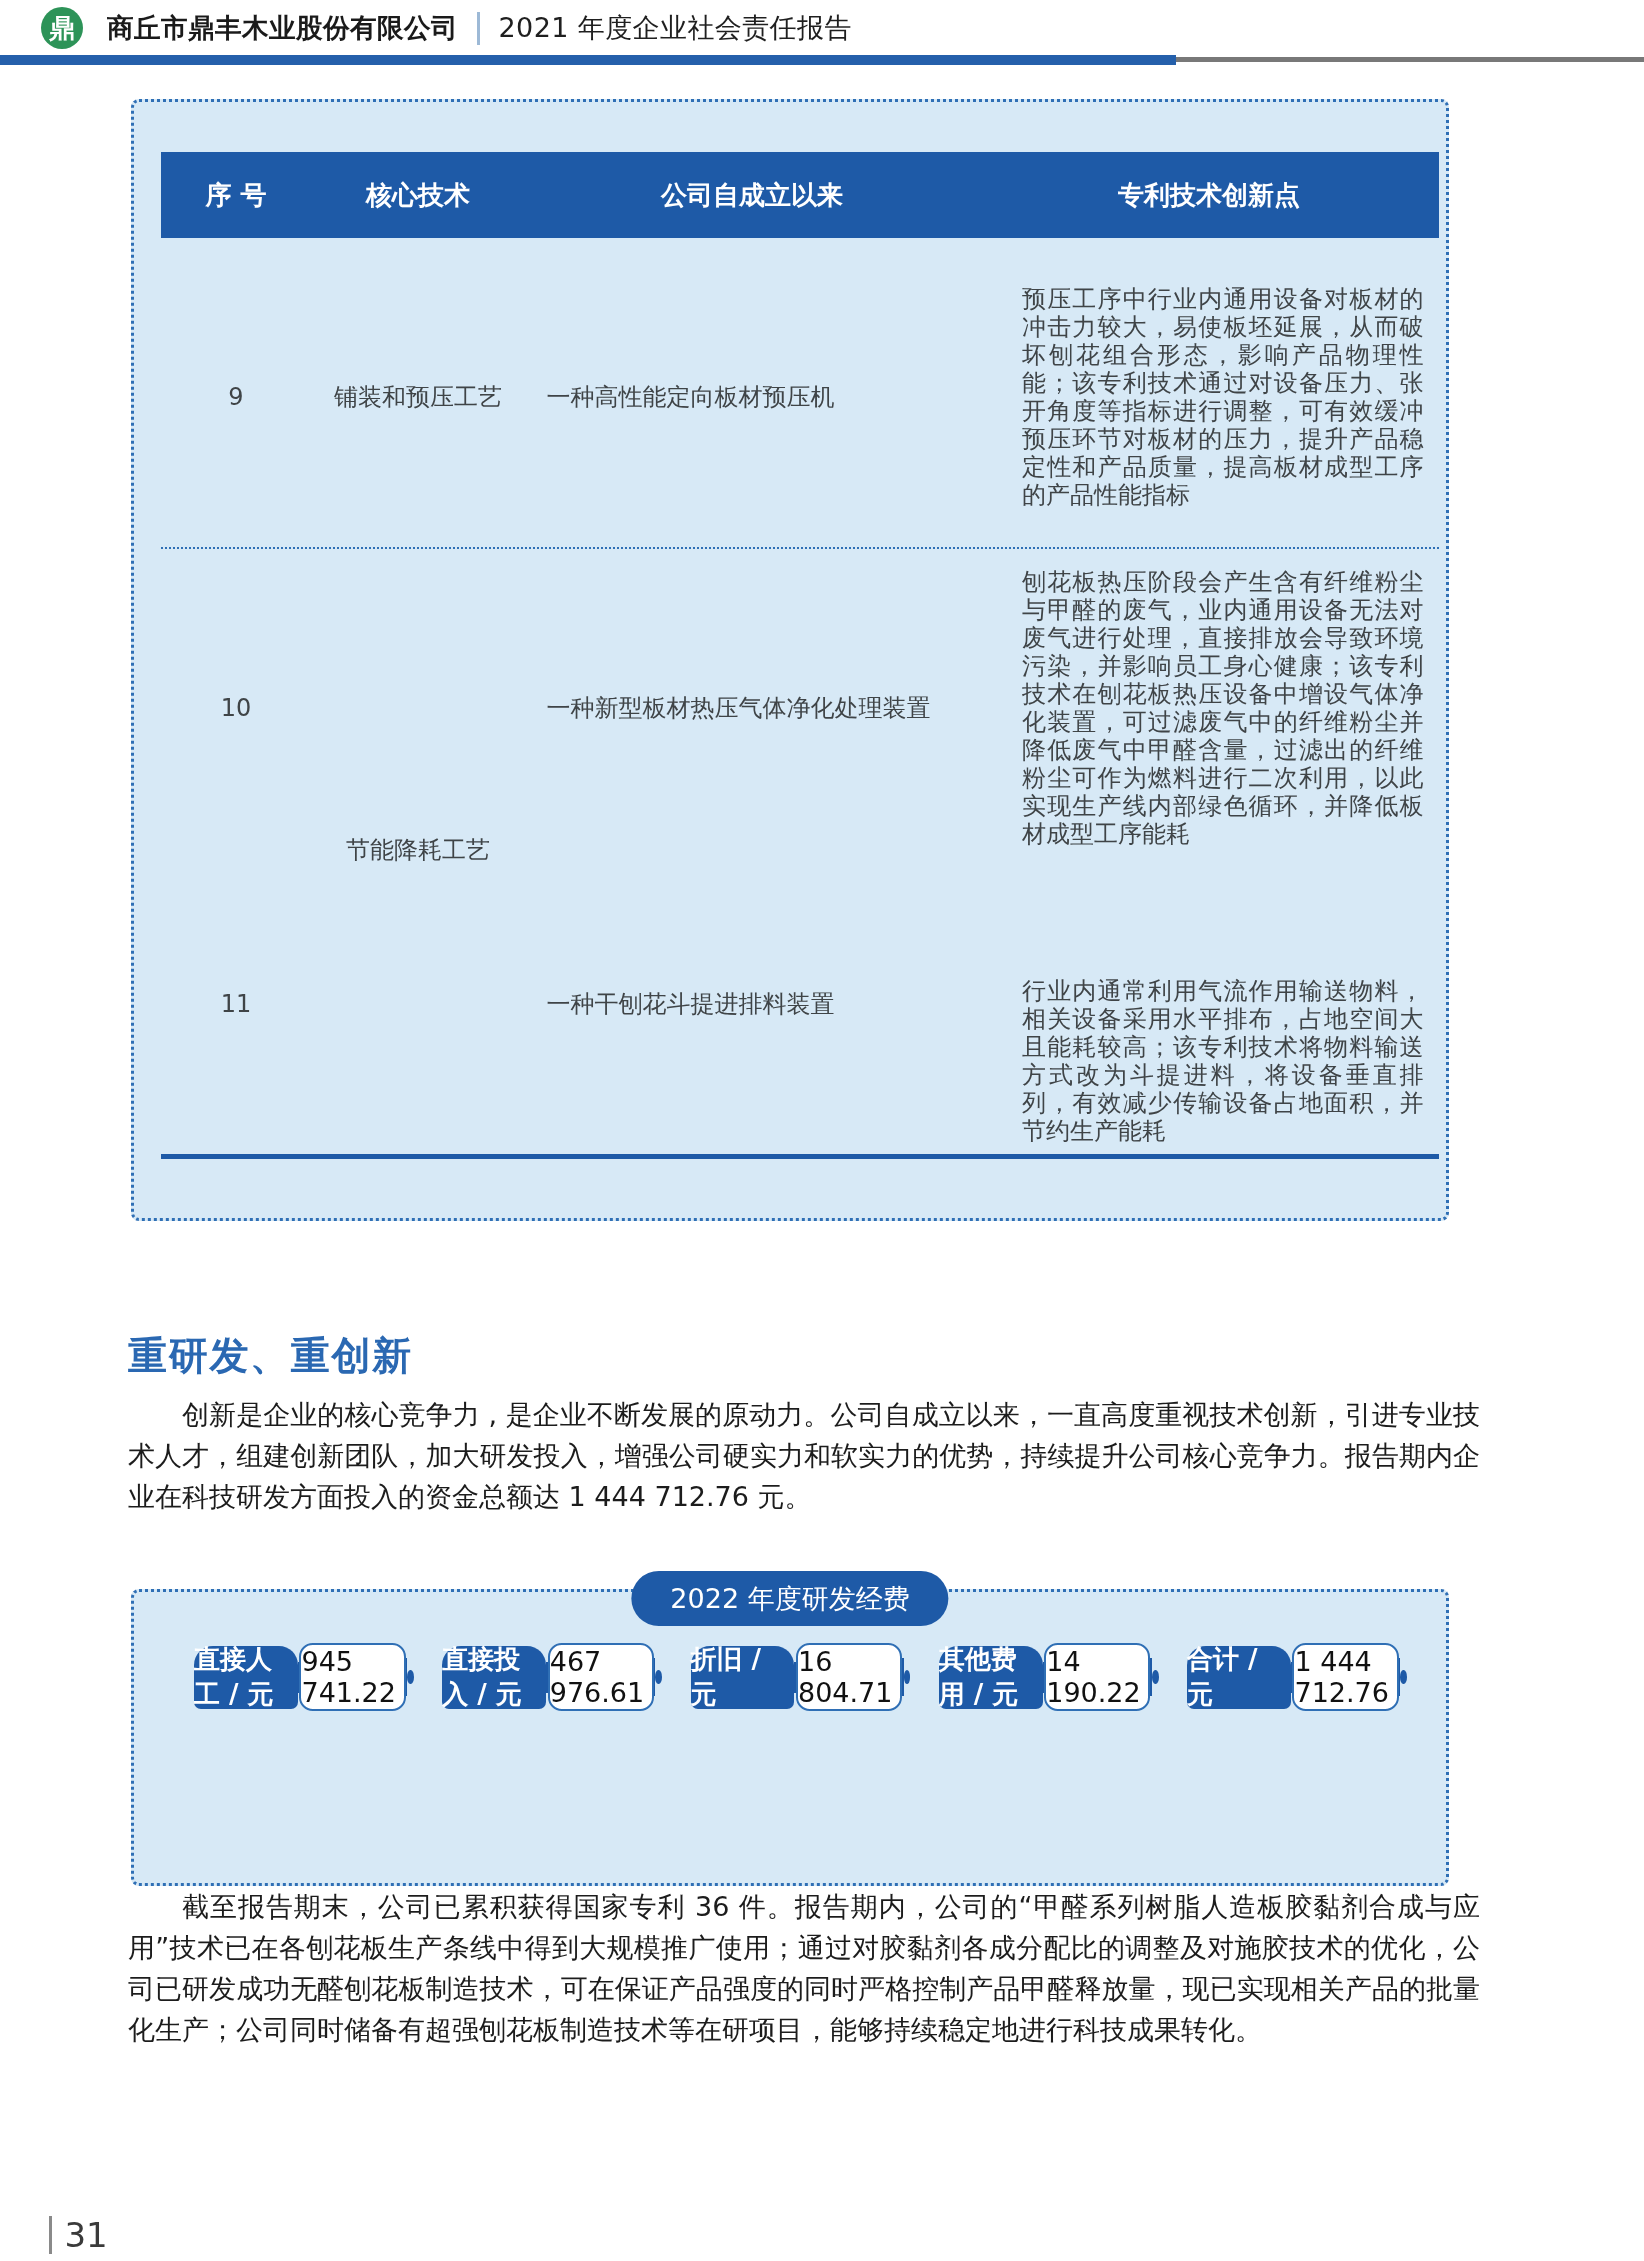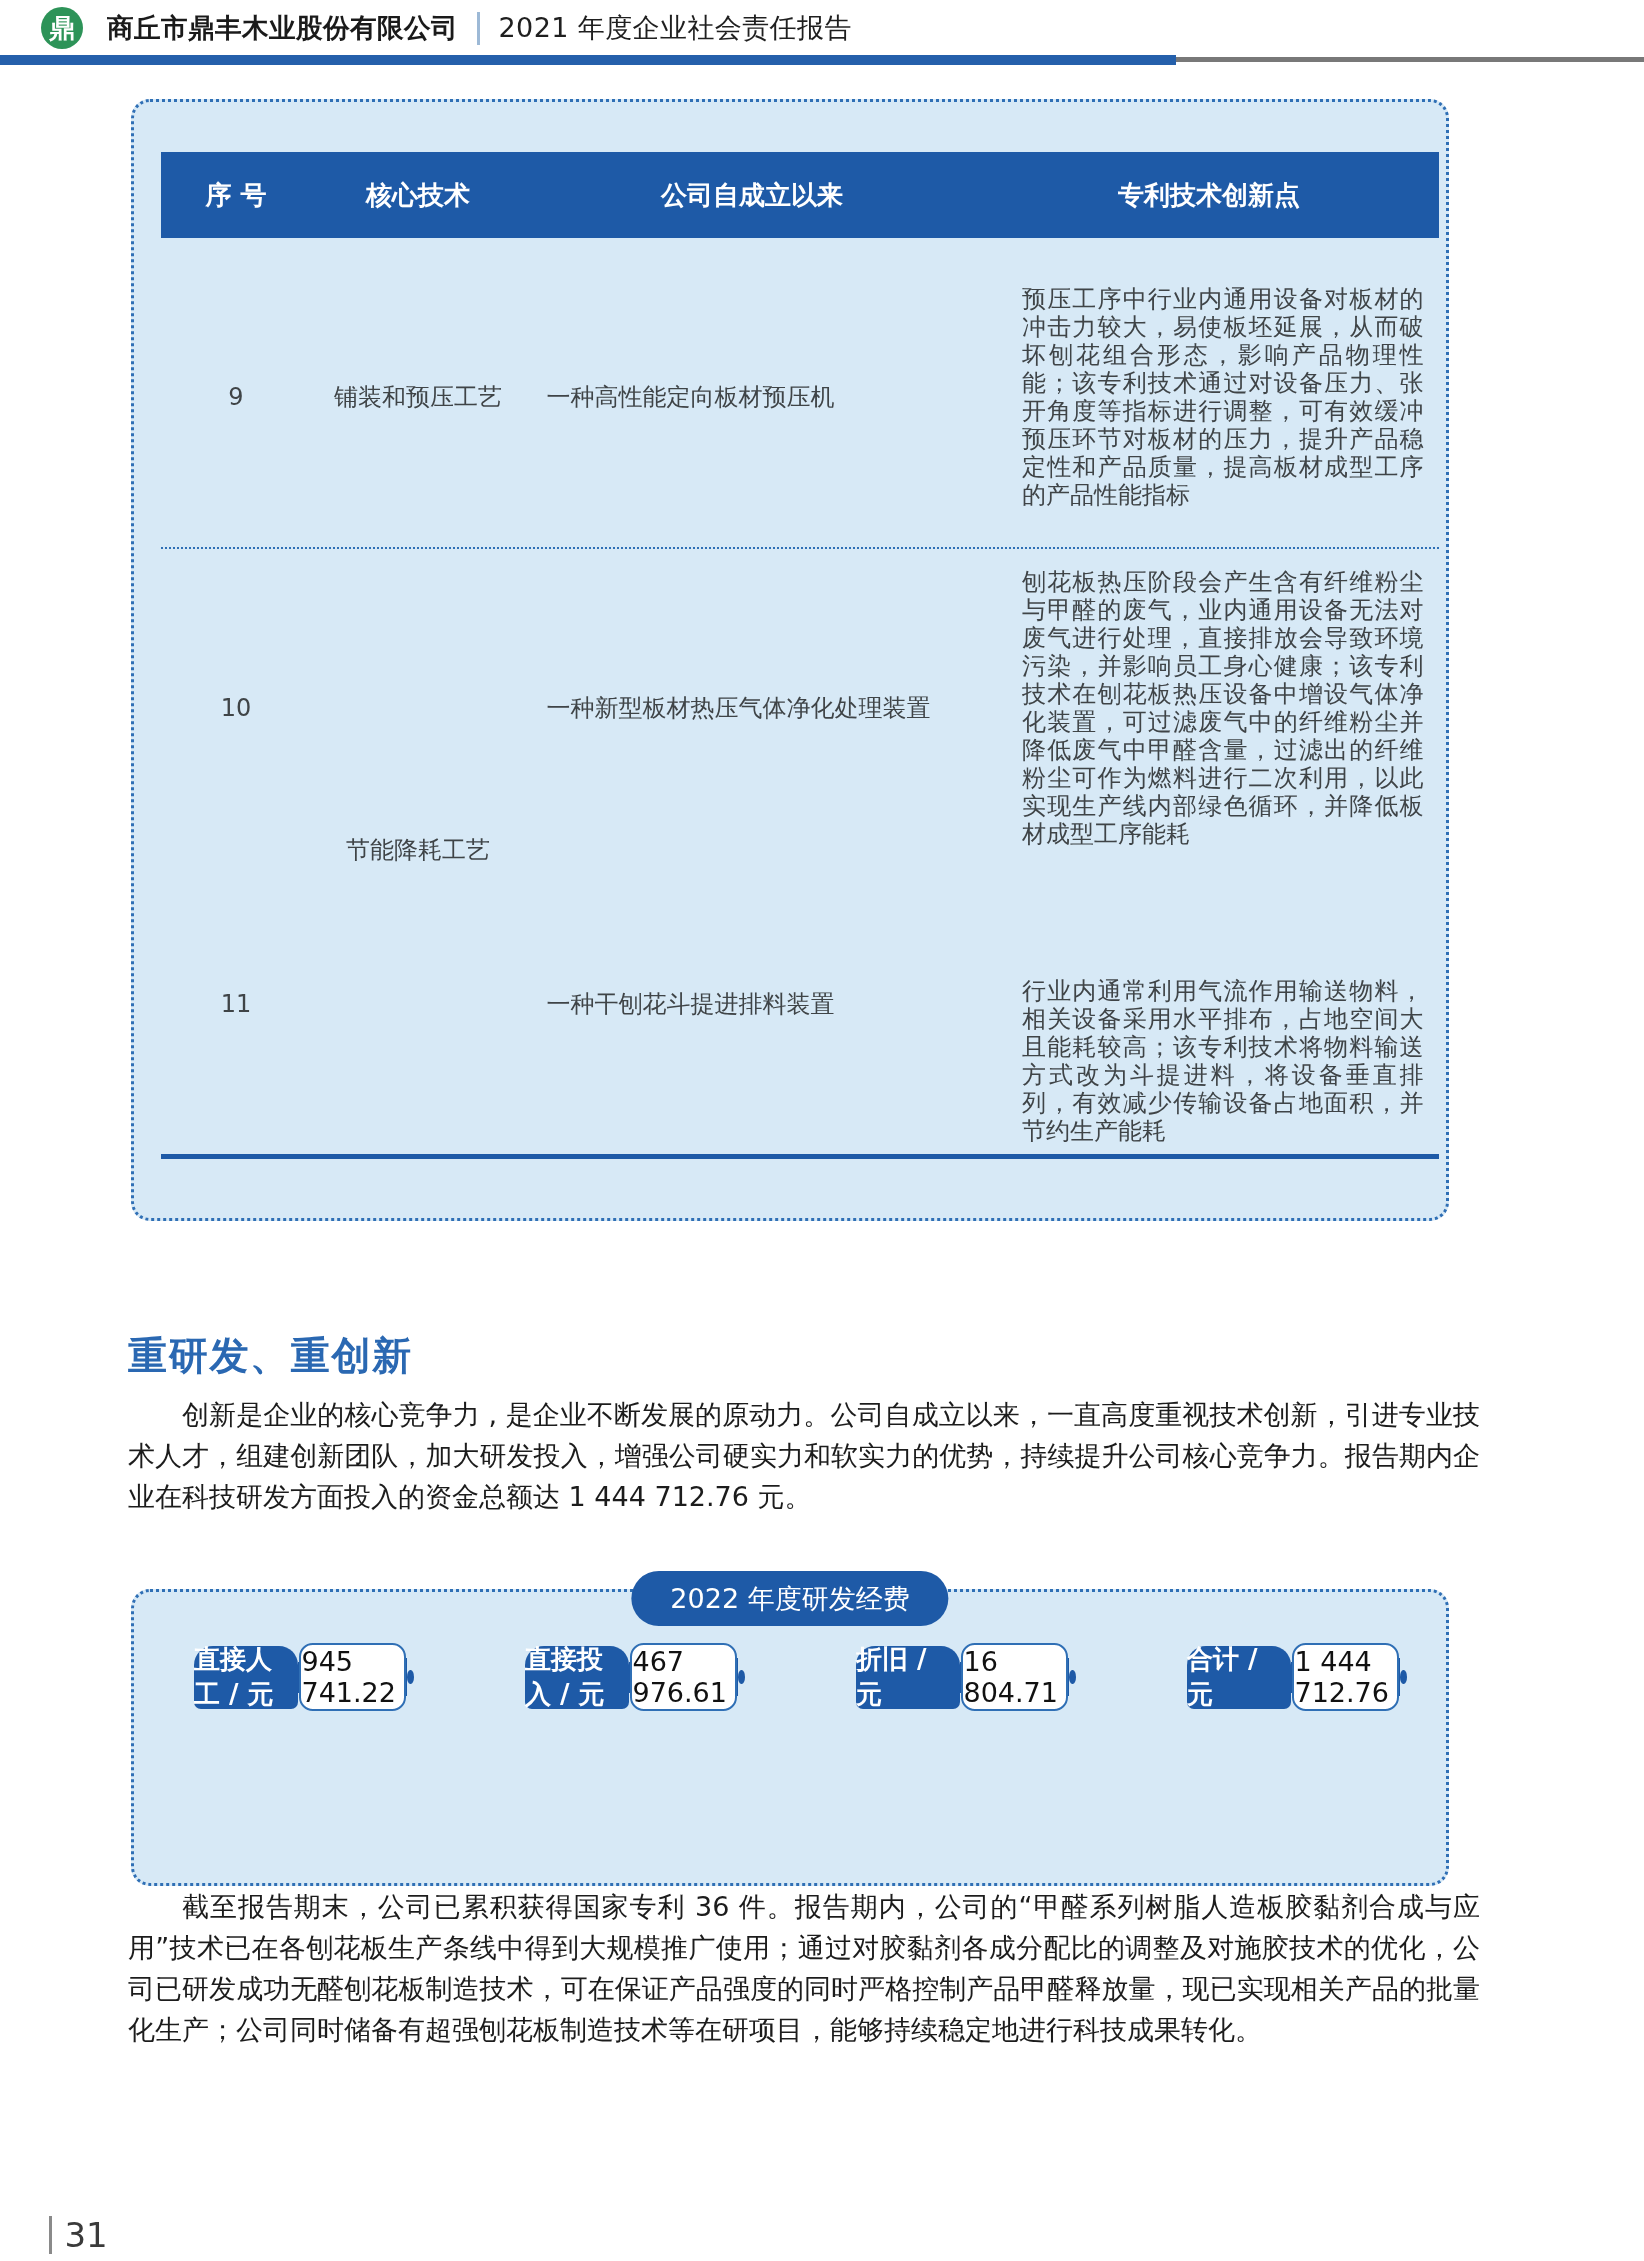--- a/index.html
+++ b/index.html
@@ -15,21 +15,21 @@
   .top-header { position:absolute; left:0; top:3.4px; height:50px; display:flex; align-items:center; padding-left:41px; }
   .logo { width:42px; height:42px; border-radius:50%; background:#2d9358; color:#fff;
           display:flex; align-items:center; justify-content:center; font-size:26px; font-weight:bold; }
   .company { margin-left:24px; font-size:26.6px; font-weight:bold; color:#1a1a1a; letter-spacing:0.4px; }
   .hdr-divider { width:2.6px; height:33px; background:#9db9d6; margin:0 19px; }
   .report-title { font-size:27px; color:#1f1f1f; letter-spacing:0.4px; }
   .rule-blue { position:absolute; left:0; top:55px; width:1176px; height:10.3px; background:#2560ab; }
   .rule-gray { position:absolute; left:1176px; top:57px; width:469px; height:5.1px; background:#787878; }
 
   
-  .panel { background:#d7e9f6; border:3.4px dotted #2f6fb5; border-radius:19px; }
+  .panel { background:#d7e9f6; border:3.4px dotted #2f6fb5; border-radius:8px; }
   .patent-panel { position:absolute; left:131px; top:99px; width:1318px; height:1122px; }
 
   .t-header { position:absolute; left:27px; top:50px; width:1278px; height:86px;
               background:#1e5aa7; display:flex; align-items:center; color:#fff;
               font-size:26px; font-weight:bold; }
   .c1 { width:150px; } .c2 { width:214px; } .c3 { width:454px; } .c4 { width:460px; }
   .hc { text-align:center; }
 
   .t-row9 { position:absolute; left:27px; top:144px; width:1278px; height:301px; display:flex; align-items:center; }
   .cell-center { display:flex; align-items:center; justify-content:center; text-align:center; }
@@ -158,20 +158,27 @@
       </div>
 
       <div class="rd-col">
         <div class="rd-head">折旧 / 元</div>
         <div class="rd-line1"></div>
         <div class="rd-value">16 804.71</div>
         <div class="rd-line2"></div>
         <div class="rd-dot"></div>
       </div>
 
+      <div class="rd-col">
+        <div class="rd-head">其他费用 / 元</div>
+        <div class="rd-line1"></div>
+        <div class="rd-value">14 190.22</div>
+        <div class="rd-line2"></div>
+        <div class="rd-dot"></div>
+      </div>
 
       <div class="rd-col">
         <div class="rd-head">合计 / 元</div>
         <div class="rd-line1"></div>
         <div class="rd-value">1 444 712.76</div>
         <div class="rd-line2"></div>
         <div class="rd-dot"></div>
       </div>
 
     </div>

